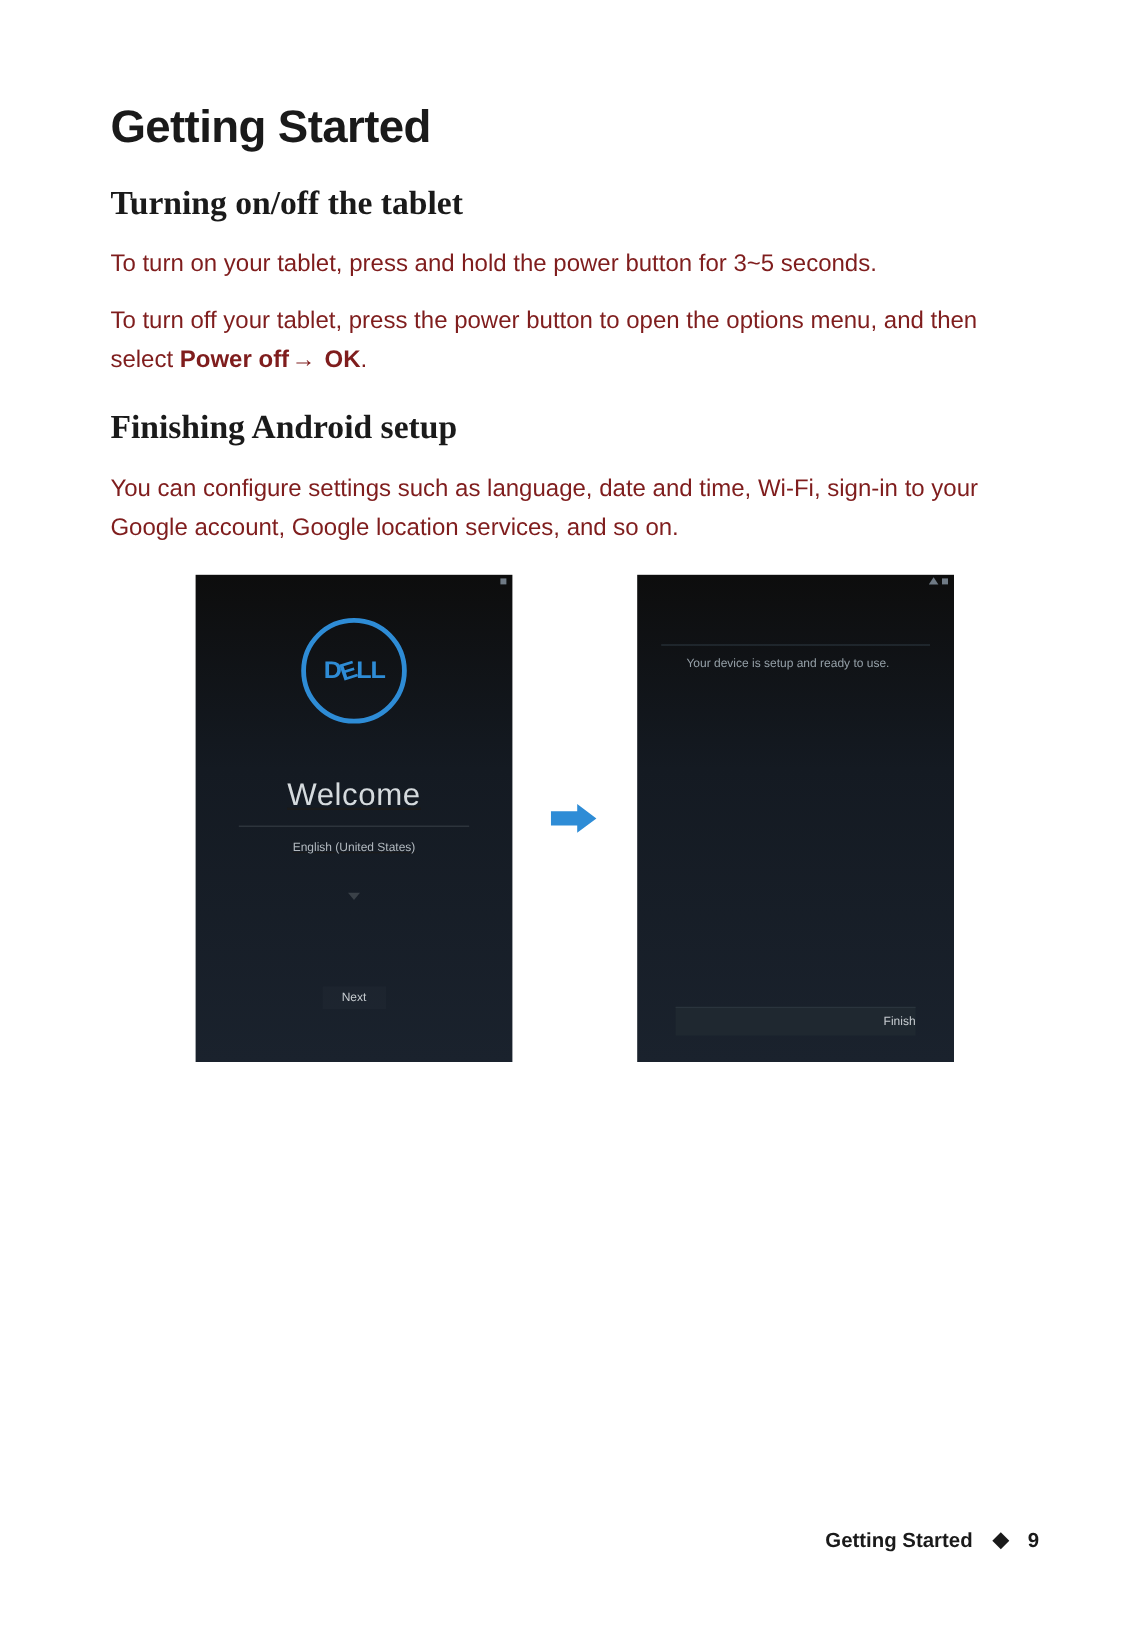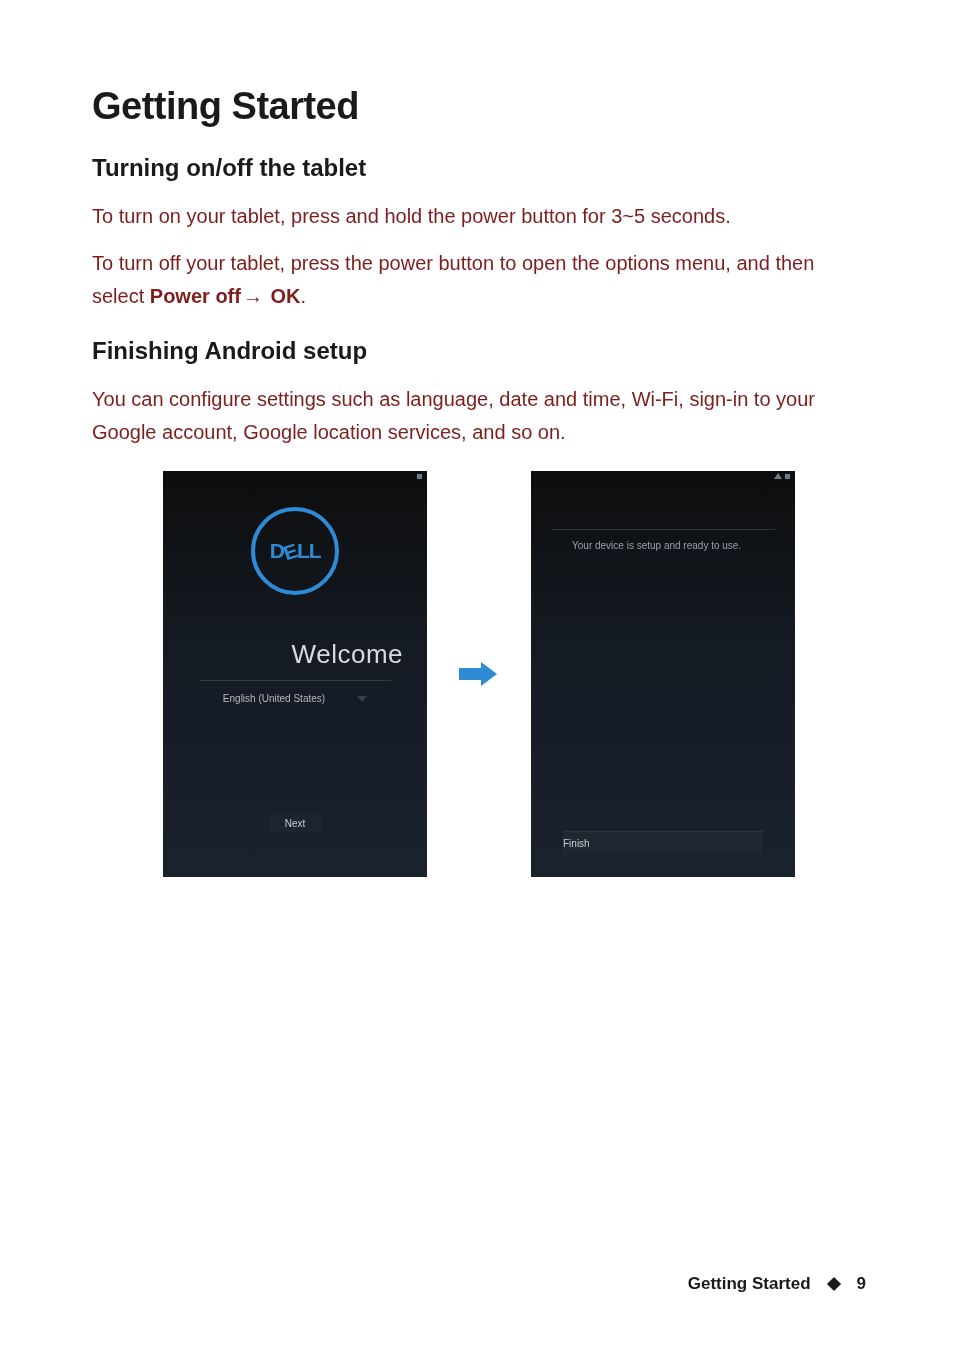--- a/index.html
+++ b/index.html
@@ -14,24 +14,25 @@
     .page {
       padding: 85px 88px 0 92px;
     }
     h1 {
       font-size: 38px;
       font-weight: 700;
       margin-bottom: 26px;
       letter-spacing: -0.5px;
     }
     h2 {
-      font-size: 24px;
+      font-size: 28px;
       font-weight: 700;
       margin-bottom: 18px;
       margin-top: 24px;
+      font-family: Liberation Serif, serif;
     }
     p {
       font-size: 20px;
       line-height: 1.65;
       margin-bottom: 14px;
       color: #7f1d1d;
     }
     .bold { font-weight: 700; }
     .arrow-sym { display: inline-block; padding: 0 2px; }
     .figures {
@@ -75,21 +76,21 @@
     }
     .dell-text {
       color: #2e8cd6;
       font-weight: 700;
       font-size: 20px;
       letter-spacing: -1px;
       transform: scaleX(1.05);
     }
     .dell-text .tilt { display: inline-block; transform: rotate(-18deg) translateY(1px); }
     .welcome-block {
-      text-align: right;
+      text-align: center;
       padding: 18px 24px 0 24px;
       text-decoration: underline;
     }
     .welcome-title {
       color: #d5dadd;
       font-size: 26px;
       font-weight: 300;
       letter-spacing: 0.5px;
     }
     .welcome-hr {
@@ -97,40 +98,41 @@
       border-top: 1px solid #333b42;
       margin: 10px 12px 12px 12px;
     }
     .lang-select {
       display: flex;
       justify-content: center;
       align-items: center;
       gap: 32px;
       color: #b2b9bf;
       font-size: 10px;
+      flex-direction: column;
     }
     .tri-down {
       width: 0; height: 0;
       border-left: 5px solid transparent;
       border-right: 5px solid transparent;
       border-top: 6px solid #3a4148;
     }
     .bottom-btn {
       position: absolute;
       bottom: 44px;
       left: 50%;
       transform: translateX(-50%);
       color: #c7ccd0;
       font-size: 10px;
       background: rgba(255,255,255,0.02);
       padding: 4px 16px;
     }
     .device2 .bottom-btn {
       width: 200px;
-      text-align: left;
+      text-align: right;
       background: #1f2830;
       border-top: 1px solid #2a343d;
       padding: 6px 0;
       bottom: 22px;
     }
     .setup-block {
       padding: 38px 20px 0 20px;
     }
     .setup-title {
       color: #2fa2e7;

